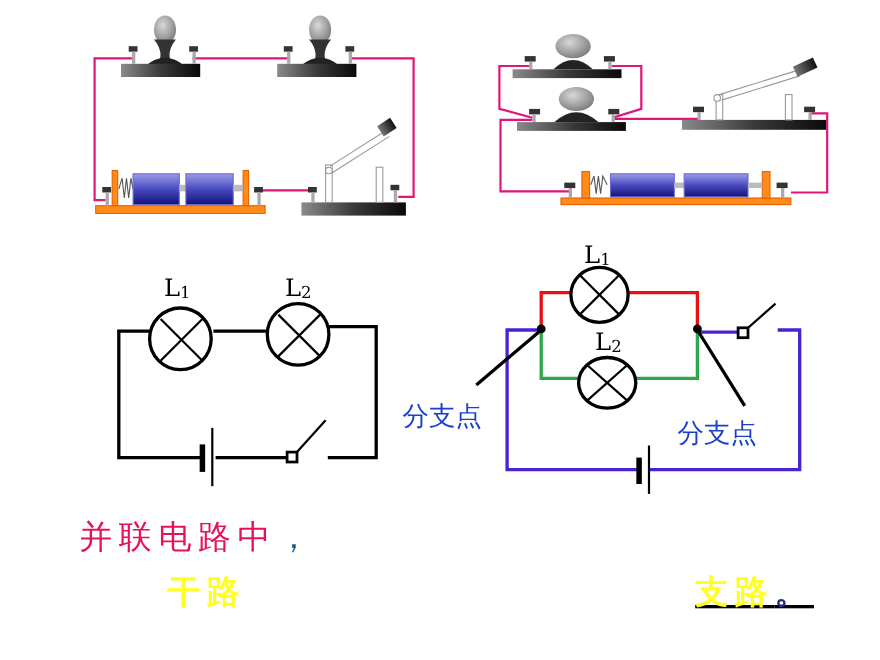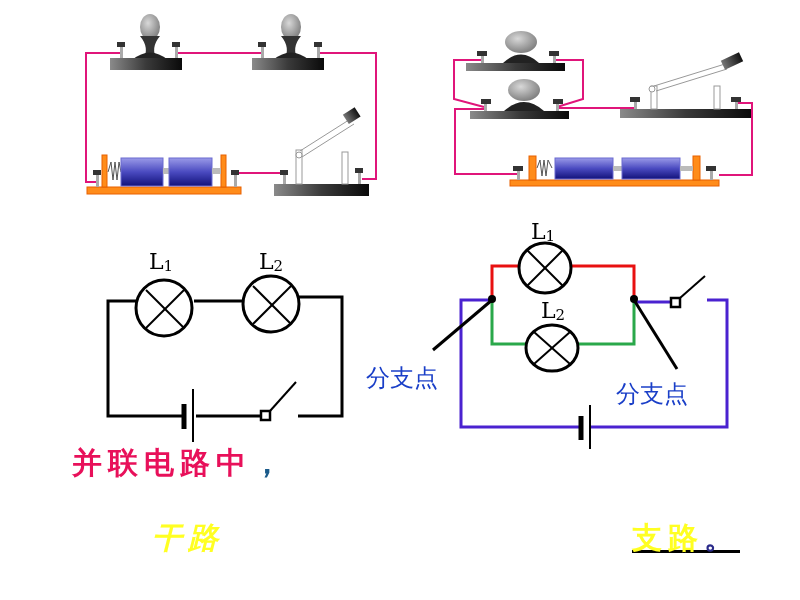--- a/index.html
+++ b/index.html
@@ -1,20 +1,20 @@
 <!DOCTYPE html>
 <html><head>
 <meta charset="utf-8">
 <style>
   html, body { margin:0; padding:0; background:#ffffff; }
   body { width:800px; height:600px; position:relative; overflow:hidden; font-family:"DejaVu Sans", sans-serif; }
   svg { position:absolute; left:0; top:0; }
   .zh { position:absolute; font-family:"DejaVu Sans", sans-serif; white-space:nowrap; }
-  .title-line { left:72px; top:443px; font-size:30px; font-weight:bold; letter-spacing:6px; }
-  .trunk-word { left:152px; top:518px; font-size:30px; font-weight:bold; letter-spacing:6px;font-style:italic; }
+  .title-line { left:72px; top:468px; font-size:30px; font-weight:normal; letter-spacing:6px; }
+  .trunk-word { left:152px; top:518px; font-size:30px; font-weight:bold; letter-spacing:6px; }
   .branch-word { left:632px; top:518px; font-size:30px; font-weight:bold; letter-spacing:6px;text-decoration:underline; }
   .lbl-left { left:366px; top:362px; font-size:24px; }
   .lbl-right { left:616px; top:378px; font-size:24px; }
   .lamp-label { font-family:"DejaVu Serif", serif; font-size:22px; }
   .lamp-sub { font-family:"DejaVu Serif", serif; font-size:15px; }
 </style>
 </head>
 <body>
 
 <svg width="800" height="600">

